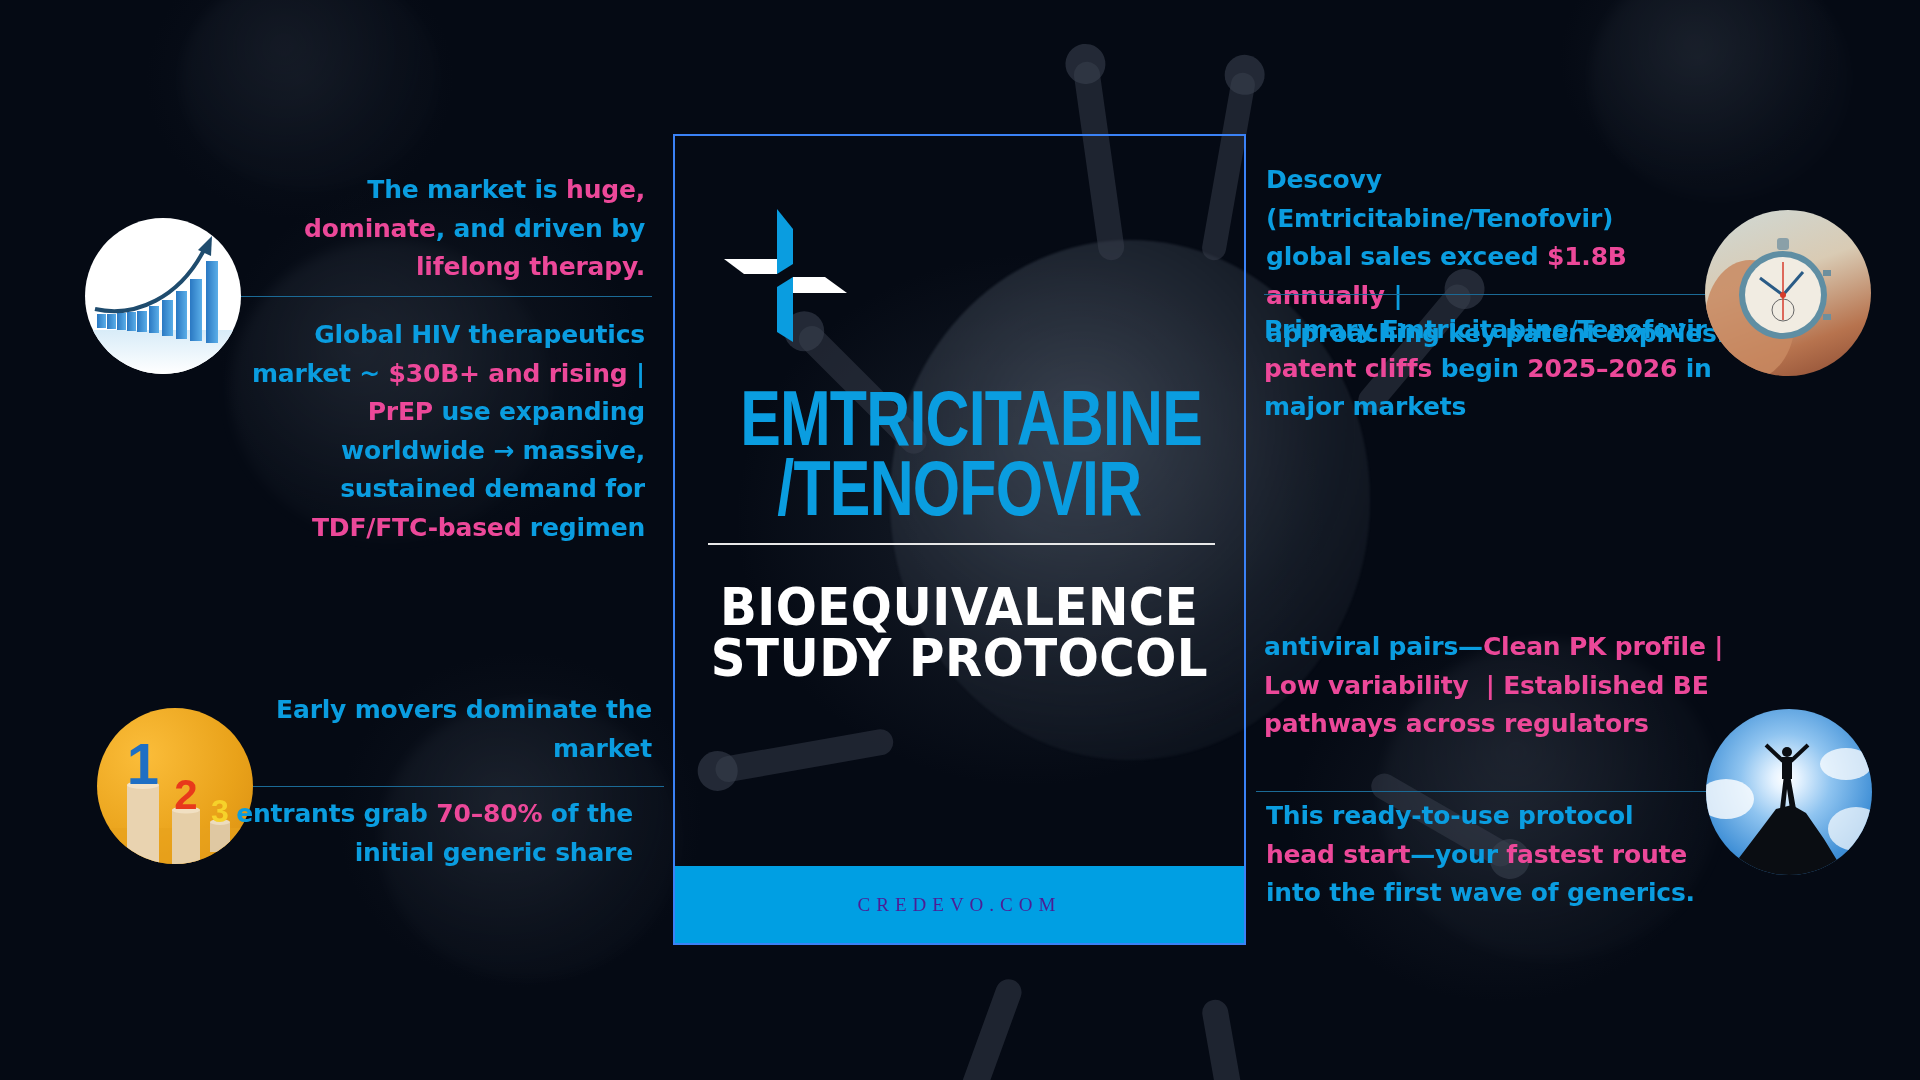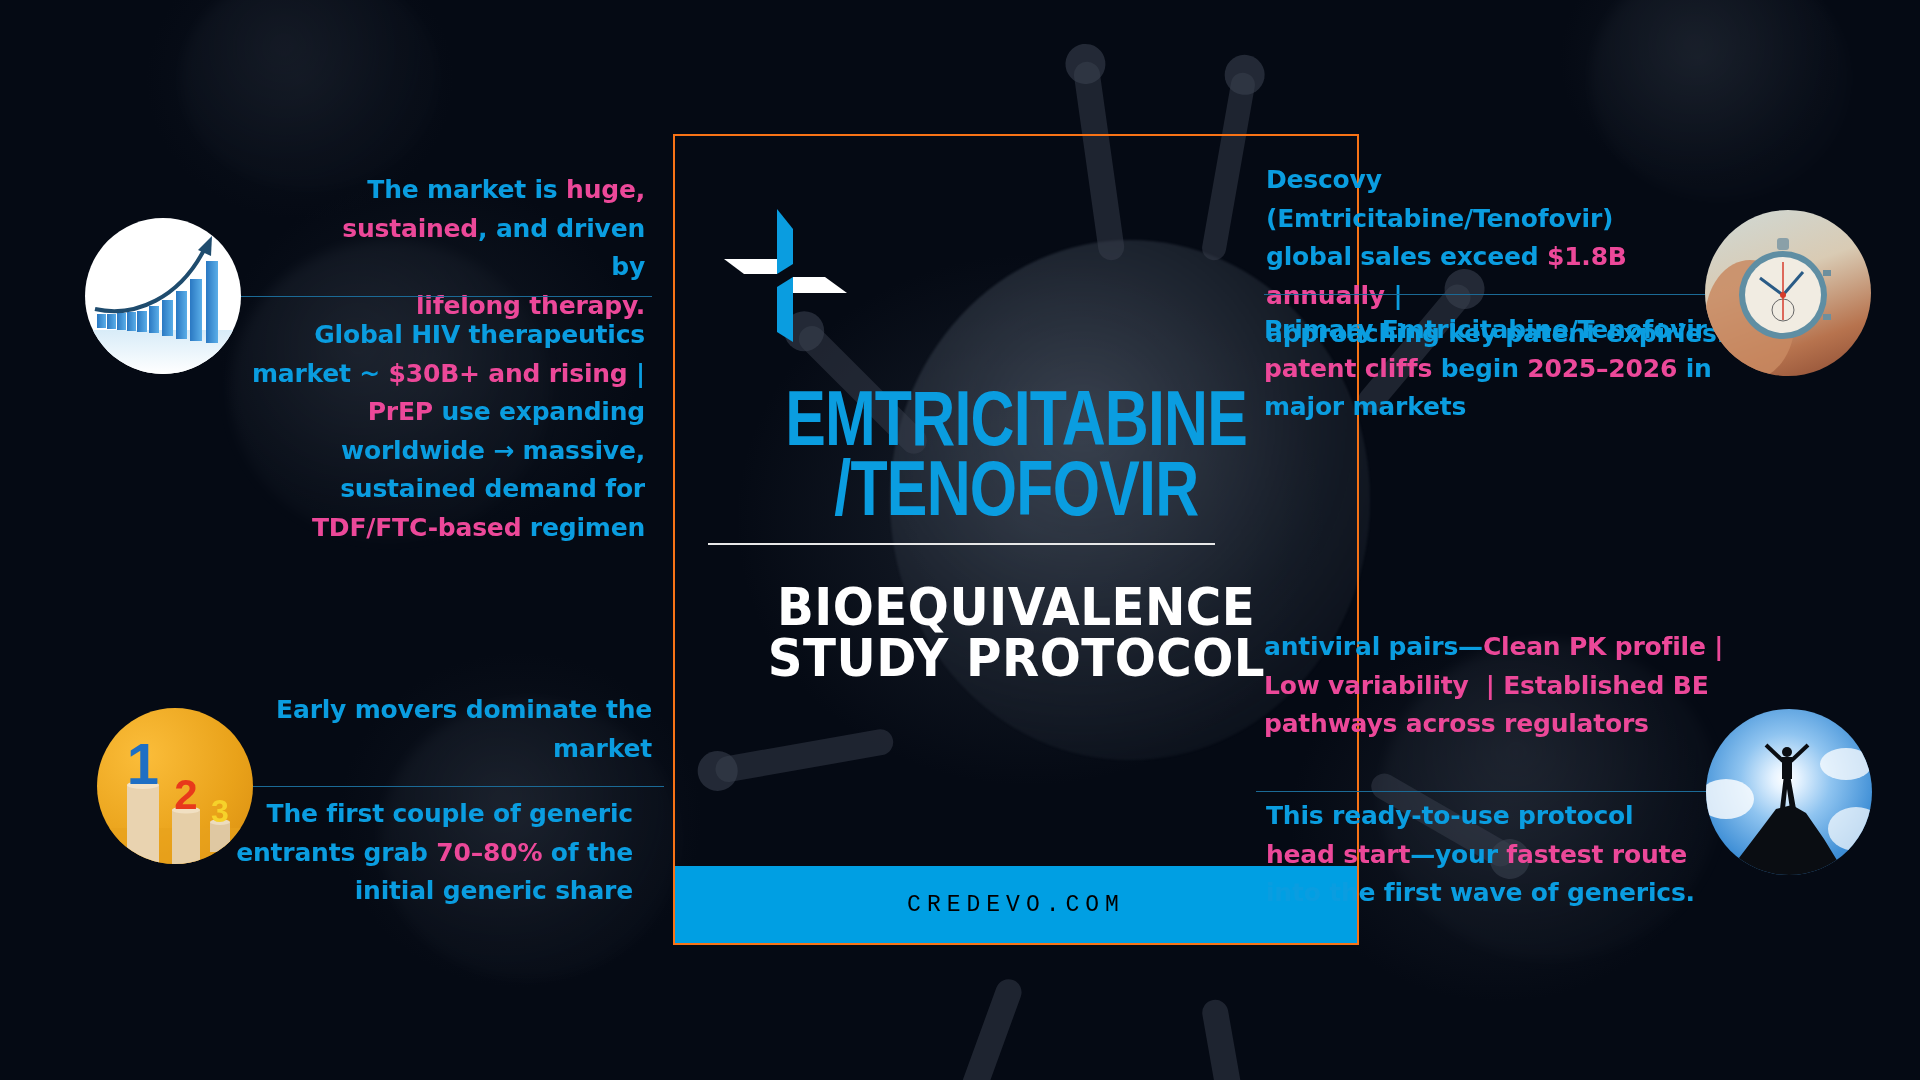--- a/index.html
+++ b/index.html
@@ -21,28 +21,28 @@
 
   .col-text{position:absolute;font-family:"DejaVu Sans","Liberation Sans",sans-serif;font-weight:bold;font-size:25px;line-height:38.5px;color:#0a9de0;letter-spacing:-0.2px;}
   .col-text .w{color:#ec4899;}
   .col-text.right-align{text-align:right;}
   .col-text p{margin:0;}
 
   .divider{position:absolute;height:1px;background:#1b6a96;}
 
   .circle{position:absolute;border-radius:50%;overflow:hidden;}
 
-  .card{position:absolute;left:673px;top:134px;width:686px;height:811px;box-sizing:border-box;border:2px solid #f97316;}
+  .card{position:absolute;left:673px;top:134px;width:573px;height:811px;box-sizing:border-box;border:2px solid #3b82f6;}
   .card-title{position:absolute;left:0;width:100%;text-align:center;font-family:"Liberation Sans",sans-serif;font-weight:bold;color:#0a9de0;font-size:78px;line-height:78px;letter-spacing:-1px;}
   .card-title span{display:inline-block;transform:scaleX(0.78);transform-origin:50% 50%;white-space:nowrap;}
   .card-divider{position:absolute;left:33px;width:507px;height:2px;background:#e8e8e8;}
   .card-sub{position:absolute;left:0;width:100%;text-align:center;font-family:"DejaVu Sans",sans-serif;font-weight:bold;color:#ffffff;font-size:52px;line-height:51px;letter-spacing:0.5px;}
   .card-sub span{display:inline-block;transform:scaleX(0.93);white-space:nowrap;}
   .card-band{position:absolute;left:0;bottom:0;width:100%;height:77px;background:#009fe3;display:flex;align-items:center;justify-content:center;}
-  .card-band span{font-family:Liberation Mono, monospace;font-size:23px;letter-spacing:6px;color:#000000;}
+  .card-band span{font-family:Liberation Serif, serif;font-size:19px;letter-spacing:6px;color:#4c1d95;}
 </style>
 </head>
 <body>
 
 <div class="bg">
 
   <div class="virus-body" style="left:890px;top:240px;width:480px;height:520px;"></div>
   <div class="spike" style="left:1100px;top:60px;width:26px;height:200px;transform:rotate(-8deg);"></div>
   <div class="spike" style="left:1200px;top:70px;width:24px;height:190px;transform:rotate(10deg);"></div>
   <div class="spike" style="left:910px;top:280px;width:26px;height:170px;transform:rotate(-45deg);"></div>
@@ -54,21 +54,21 @@
 
   <div class="virus-body" style="left:230px;top:240px;width:320px;height:300px;opacity:0.35;filter:blur(6px);"></div>
   <div class="virus-body" style="left:380px;top:700px;width:300px;height:280px;opacity:0.3;filter:blur(6px);"></div>
   <div class="virus-body" style="left:1380px;top:640px;width:340px;height:320px;opacity:0.35;filter:blur(6px);"></div>
   <div class="virus-body" style="left:1590px;top:-40px;width:260px;height:240px;opacity:0.25;filter:blur(6px);"></div>
   <div class="virus-body" style="left:180px;top:-30px;width:260px;height:220px;opacity:0.22;filter:blur(6px);"></div>
 </div>
 
 <div class="col-text right-align" style="left:300px;top:171px;width:345px;">
   <p><span>The market is </span><span class="w">huge,</span></p>
-  <p><span class="w">sustained</span><span>, and driven by</span></p>
+  <p><span class="w">dominate</span><span>, and driven by</span></p>
   <p class="w">lifelong therapy.</p>
 </div>
 
 <div class="divider" style="left:241px;top:296px;width:411px;"></div>
 
 <div class="circle" style="left:85px;top:218px;width:156px;height:156px;background:#ffffff;">
   <svg width="156" height="156" viewBox="0 0 156 156">
     <defs>
       <linearGradient id="bar" x1="0" x2="1" y1="0" y2="0">
         <stop offset="0" stop-color="#2a78c2"></stop>
@@ -120,21 +120,20 @@
     <ellipse cx="89" cy="102" rx="14" ry="3.5" fill="#f1e0c2"></ellipse>
     <rect x="113" y="114" width="20" height="30" fill="#dfc8a2"></rect>
     <ellipse cx="123" cy="114" rx="10" ry="3" fill="#ecdcbe"></ellipse>
     <text x="46" y="76" text-anchor="middle" font-family="Liberation Sans, sans-serif" font-weight="bold" font-size="58" fill="#1e6fc4">1</text>
     <text x="89" y="101" text-anchor="middle" font-family="Liberation Sans, sans-serif" font-weight="bold" font-size="42" fill="#e8391b">2</text>
     <text x="123" y="114" text-anchor="middle" font-family="Liberation Sans, sans-serif" font-weight="bold" font-size="32" fill="#f6d22a">3</text>
   </svg>
 </div>
 
 <div class="col-text right-align" style="left:230px;top:795px;width:403px;">
-  <p>The first couple of generic</p>
   <p><span>entrants grab </span><span class="w">70–80%</span><span> of the</span></p>
   <p>initial generic share</p>
 </div>
 
 <div class="card">
   <svg style="position:absolute;left:47px;top:71px;" width="126" height="137" viewBox="0 0 126 137">
 
     <polygon points="55,2 71,22 71,57 55,67" fill="#0a9de0"></polygon>
     <polygon points="2,52 55,52 55,67 22,67" fill="#ffffff"></polygon>
     <polygon points="71,70 55,80 55,125 71,135" fill="#0a9de0"></polygon>

